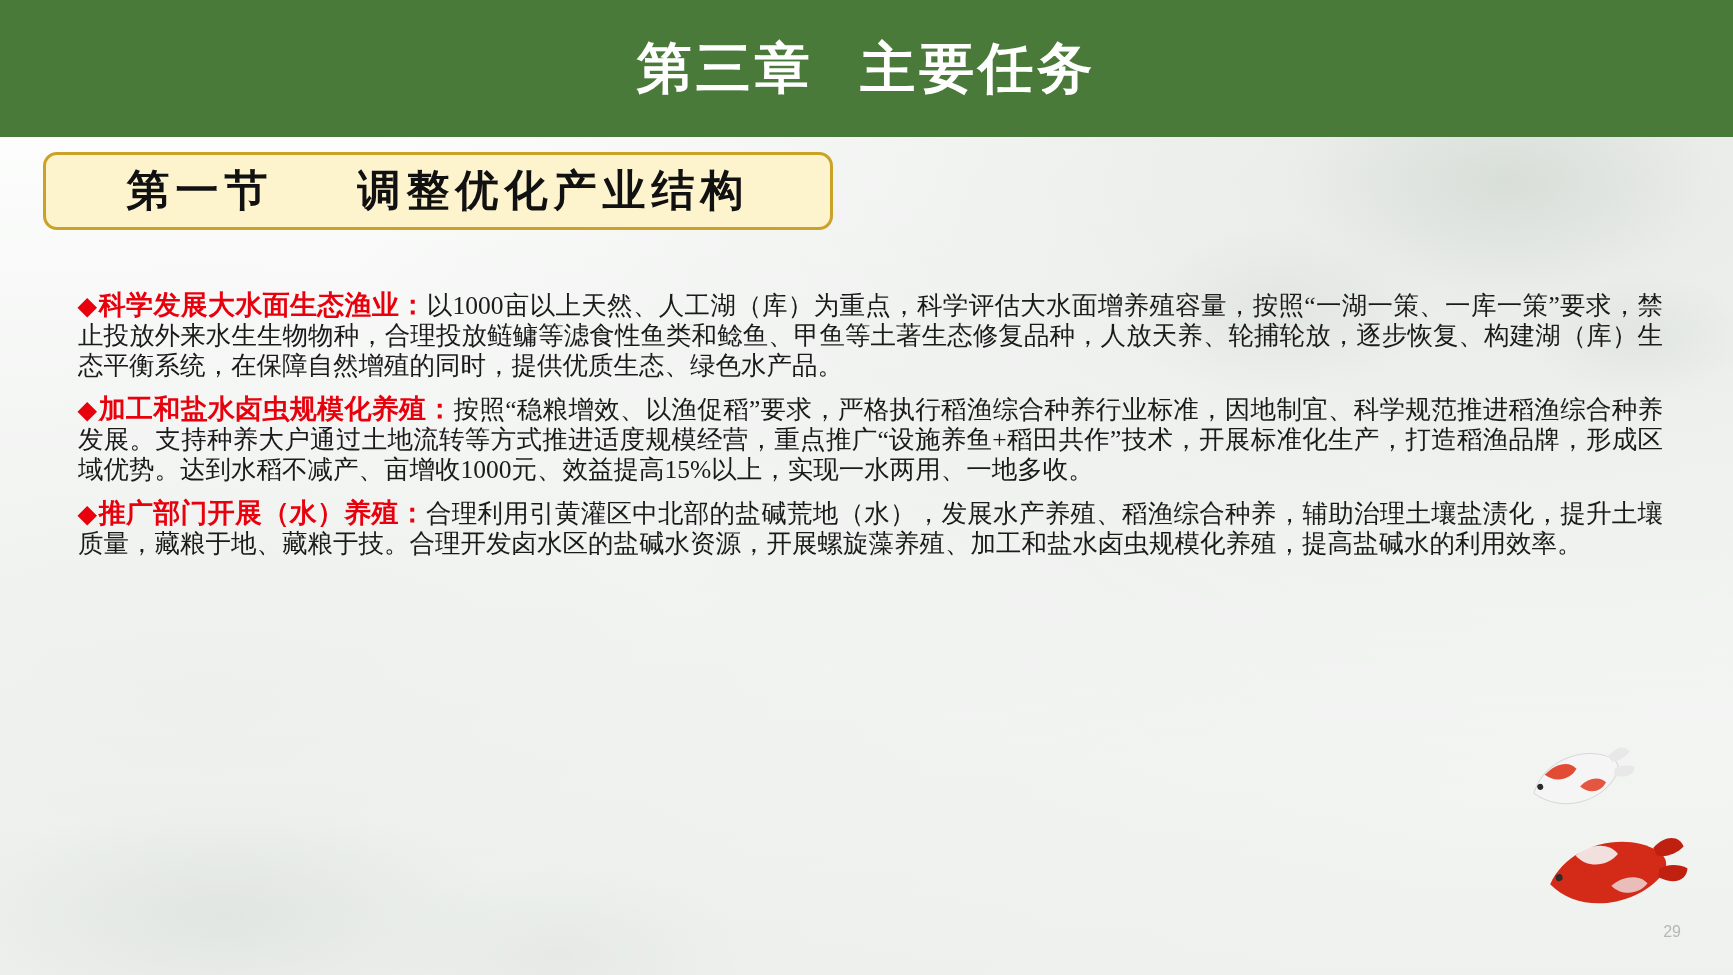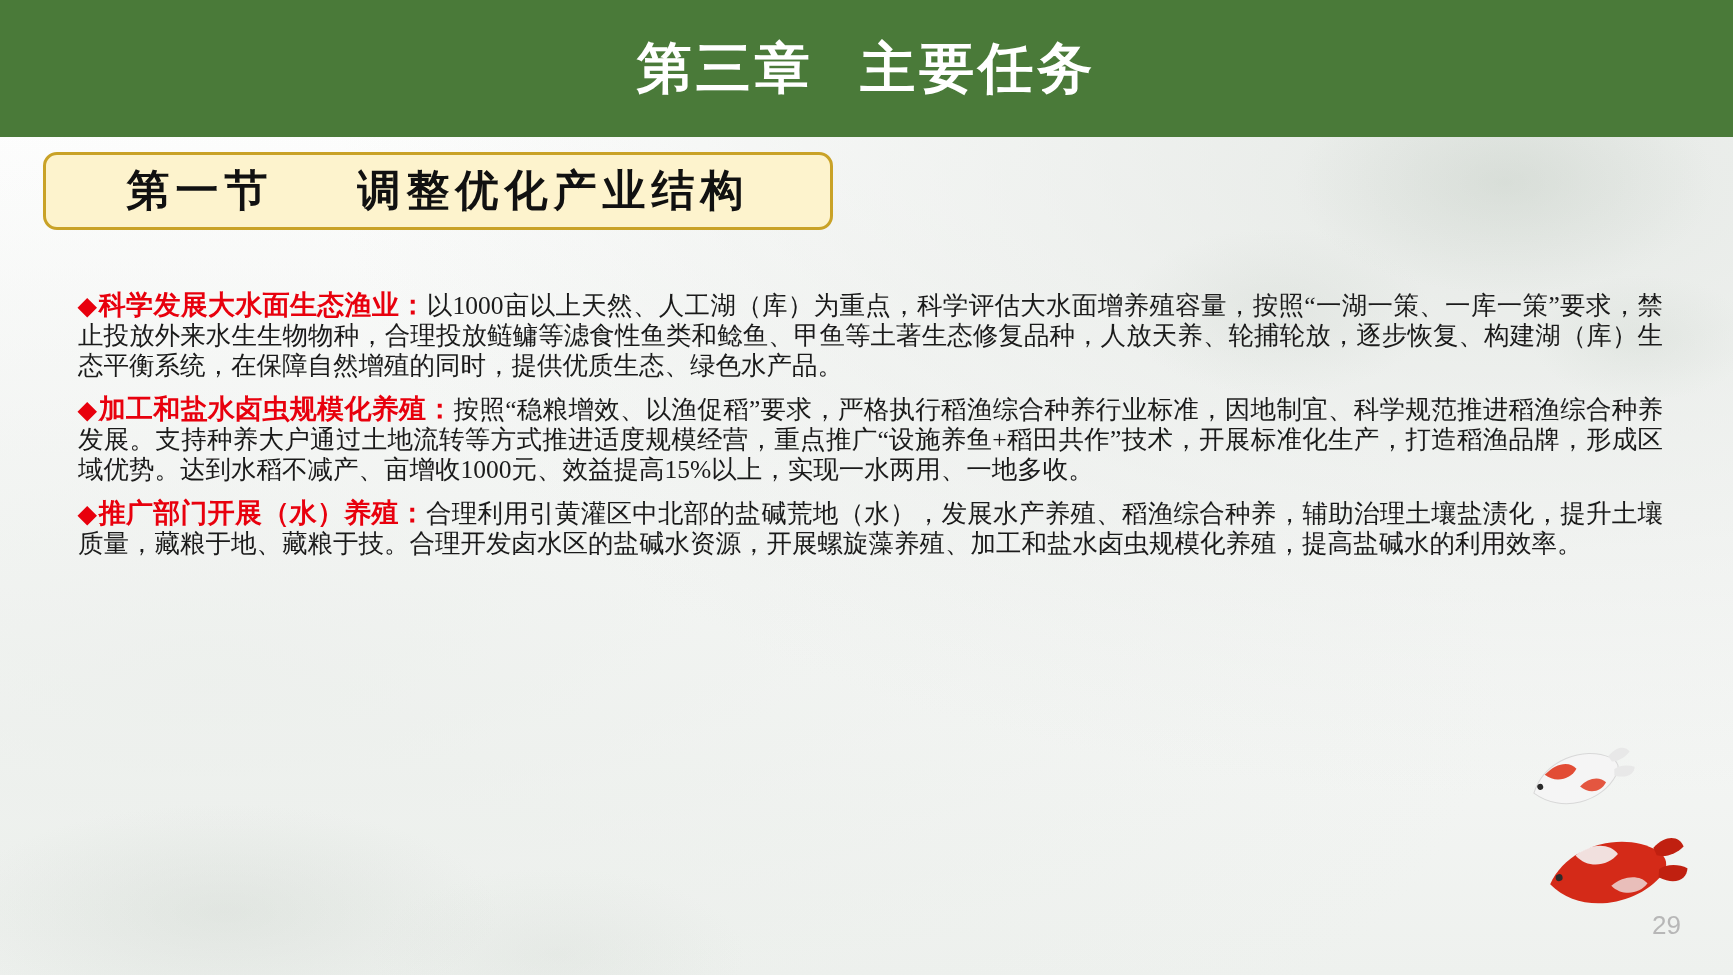--- a/index.html
+++ b/index.html
@@ -118,21 +118,21 @@
     font-size: 24px;
     font-weight: bold;
     margin-right: 2px;
   }
 
   .page-number {
     position: absolute;
     right: 52px;
     bottom: 34px;
     font-family: "Liberation Sans", sans-serif;
-    font-size: 26px;
+    font-size: 16px;
     color: #b7b7b7;
   }
 
   
   .koi {
     position: absolute;
     pointer-events: none;
   }
   .koi-1 { right: 96px; bottom: 150px; transform: rotate(-18deg); }
   .koi-2 { right: 44px; bottom: 44px; transform: rotate(-10deg); }

